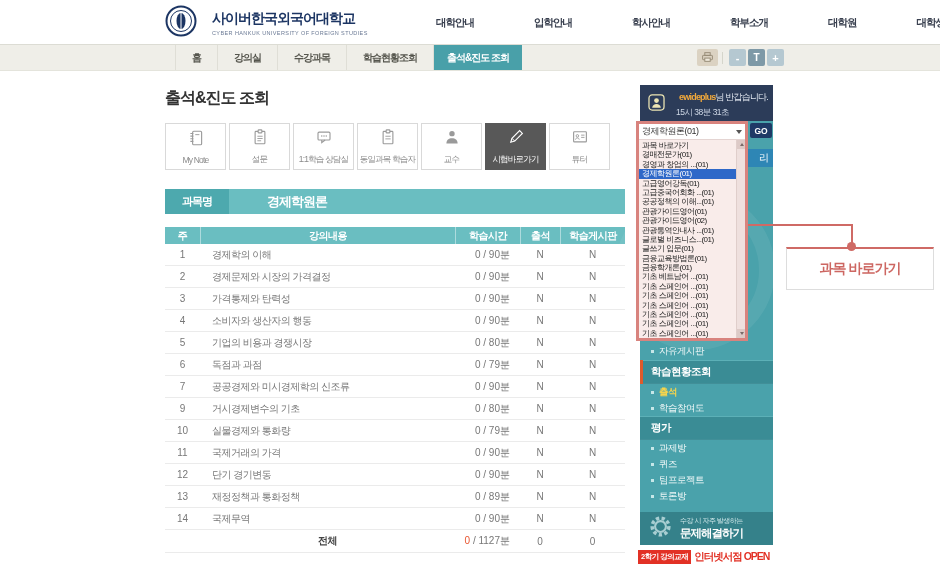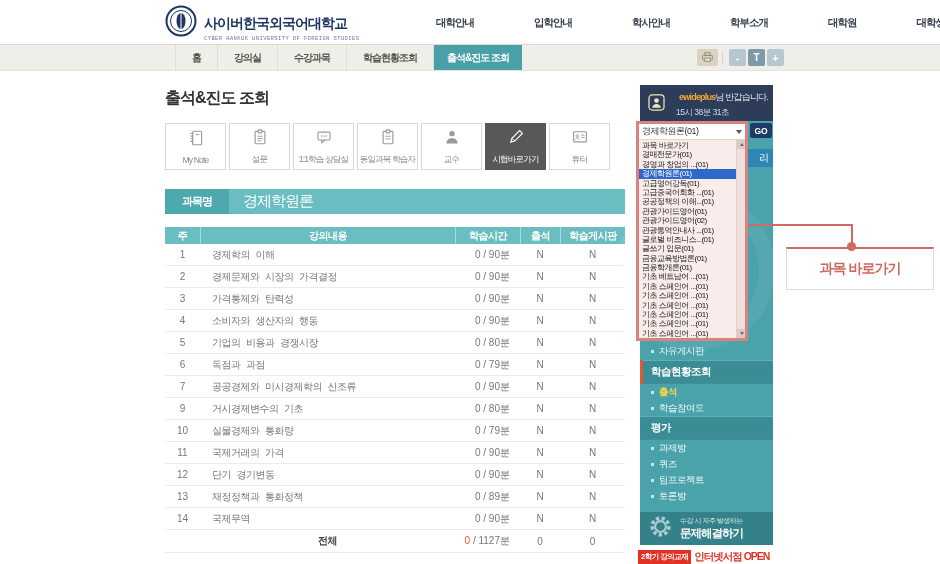--- a/index.html
+++ b/index.html
@@ -2,21 +2,21 @@
 <html><head>
 <meta charset="utf-8">
 <style>
   * { margin:0; padding:0; box-sizing:border-box; }
   html,body { background:#fff; }
   body { font-family:"Liberation Sans","DejaVu Sans",sans-serif; }
   #app { position:relative; width:940px; height:564px; background:#fff; overflow:hidden; }
 
   
   .top-header { position:absolute; top:0; left:0; right:0; height:44px; background:#fff; }
-  .logo { position:absolute; left:165px; top:5px; display:flex; align-items:flex-end; gap:7px; cursor:pointer;font-family:Liberation Mono, monospace; }
+  .logo { position:absolute; left:165px; top:5px; display:flex; align-items:center; gap:15px; cursor:pointer; }
   .logo-text .ko { font-size:14px; font-weight:bold; color:#1c3563; letter-spacing:-1px; }
   .logo-text .en { font-size:5.5px; color:#6b7a95; letter-spacing:.4px; margin-top:2px; }
   .top-nav { position:absolute; left:394px; top:16px; display:flex; gap:18px; }
   .top-nav span { font-size:10.5px; font-weight:bold; color:#3a4150; letter-spacing:-1px; cursor:pointer; white-space:nowrap;margin-left:42px; }
   .top-nav span.highlight { color:#3f9ba4; }
   .top-nav span.brand { color:#2c4a7c; }
 
   
   .sub-nav { position:absolute; top:44px; left:0; right:0; height:27px; background:#efeee8; border-top:1px solid #dcdcd4; border-bottom:1px solid #e4e4dc; display:flex; padding-left:175px; }
   .sub-item { display:flex; align-items:center; padding:0 16px; font-size:10px; font-weight:bold; color:#55554d; border-right:1px solid #dfded6; cursor:pointer; letter-spacing:-1px; }
@@ -31,28 +31,28 @@
   
   .page-title { position:absolute; left:165px; top:88px; font-size:16px; font-weight:bold; color:#333; letter-spacing:-1px; }
   .quick-row { position:absolute; left:165px; top:123px; display:flex; gap:3px; }
   .qbtn { width:61px; height:47px; background:#fff; border:1px solid #d9d9d9; display:flex; flex-direction:column; align-items:center; justify-content:center; gap:4px; cursor:pointer; }
   .qbtn .lbl { font-size:8.5px; color:#8a8a8a; white-space:nowrap; letter-spacing:-0.8px; }
   .qbtn.dark { background:#585858; border-color:#585858; }
   .qbtn.dark .lbl { color:#fff; }
 
   .course-bar { position:absolute; left:165px; top:189px; width:460px; height:25px; background:#6abec1; display:flex; align-items:center; }
   .course-label { width:64px; height:100%; background:#4da9ae; color:#fff; font-size:11px; font-weight:bold; display:flex; align-items:center; justify-content:center; letter-spacing:-1px; }
-  .course-name { color:#fff; font-size:15px; font-weight:normal; padding-left:14px; letter-spacing:-1px; }
+  .course-name { color:#fff; font-size:13px; font-weight:bold; padding-left:38px; letter-spacing:-1px; }
 
   .table { position:absolute; left:165px; top:227px; width:460px; }
   .thead { display:flex; height:17px; background:#6abec1; color:#fff; font-size:10px; font-weight:bold; align-items:stretch; letter-spacing:-0.5px; }
   .thead > div { display:flex; align-items:center; justify-content:center; }
   .thead > div + div { border-left:1px solid rgba(255,255,255,.45); }
   .c-week { width:35px; }
-  .c-content { flex:1;font-family:Liberation Mono, monospace; }
+  .c-content { flex:1; }
   .c-time { width:65px; }
   .c-att { width:40px; }
   .c-late { width:65px; }
   .trow { display:flex; height:22px; align-items:center; border-bottom:1px solid #ebebeb; font-size:10px; color:#777; }
   .trow .c-week { text-align:center; }
   .trow .c-content { padding-left:12px; letter-spacing:-0.5px; }
   .trow .c-time { text-align:right; padding-right:10px; }
   .trow .c-att, .trow .c-late { text-align:center; }
   .trow.total { height:23px; }
   .trow.total .c-content { text-align:center; padding-left:0; font-weight:bold; color:#444; }

